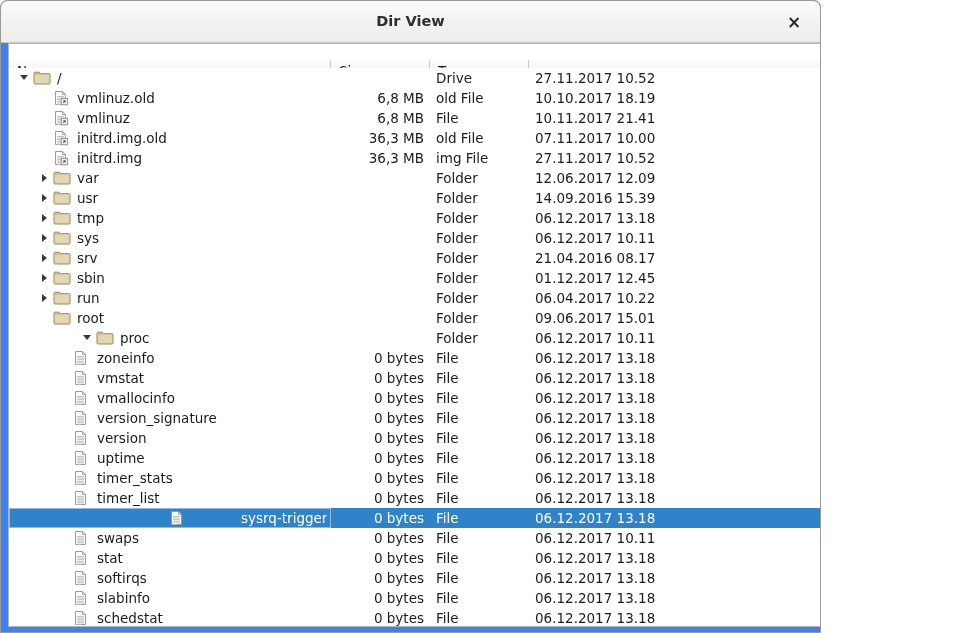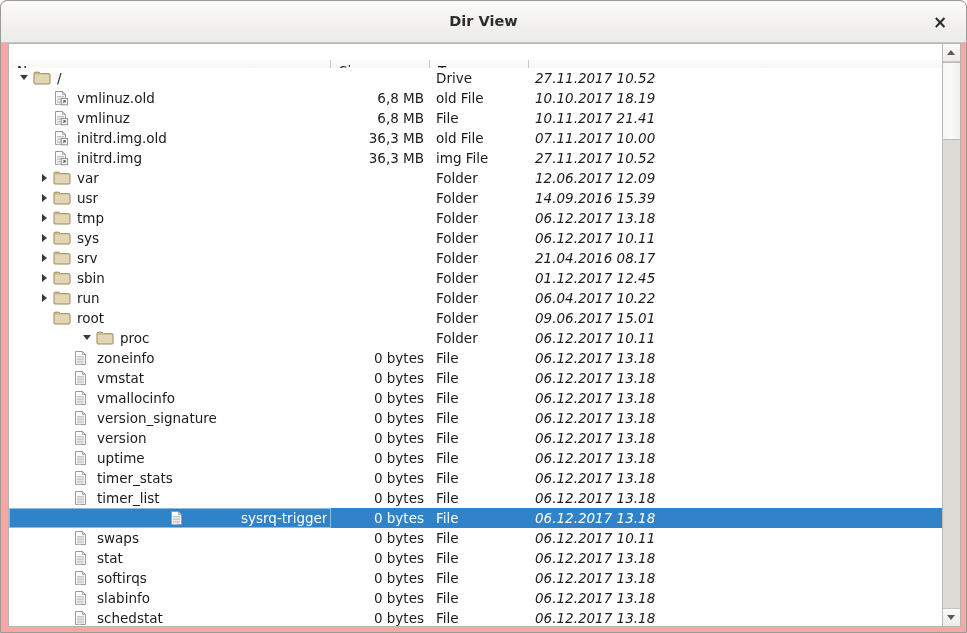--- a/index.html
+++ b/index.html
@@ -11,24 +11,24 @@
     width: 967px;
     height: 633px;
     font-family: "DejaVu Sans", "Liberation Sans", sans-serif;
     overflow: hidden;
   }
 
   
   .window {
     position: absolute;
     left: 0; top: 0;
-    width: 967px;
+    width: 821px;
     height: 633px;
     box-sizing: border-box;
-    background: #fca5a5;
+    background: #3b82f6;
     border: 1px solid #9a9a99;
     border-top-left-radius: 7px;
     border-top-right-radius: 7px;
     overflow: hidden;
   }
 
   .titlebar {
     position: relative;
     height: 42px;
     box-sizing: border-box;
@@ -140,21 +140,21 @@
     display: flex;
     align-items: center;
     padding-left: 2px;
   }
   .row.selected .cell-name {
     box-shadow: inset 0 0 0 1px rgba(255,255,255,0.45);
     gap: 48px;
   }
   .cell-size { text-align: right; padding-right: 6px; }
   .cell-type { padding-left: 6px; }
-  .cell-date { padding-left: 6px; font-style: italic; }
+  .cell-date { padding-left: 6px; }
 
   
   .indent { display: inline-block; height: 1px; }
   .twisty {
     width: 16px;
     height: 20px;
     flex: 0 0 16px;
     position: relative;
     cursor: pointer;
   }

